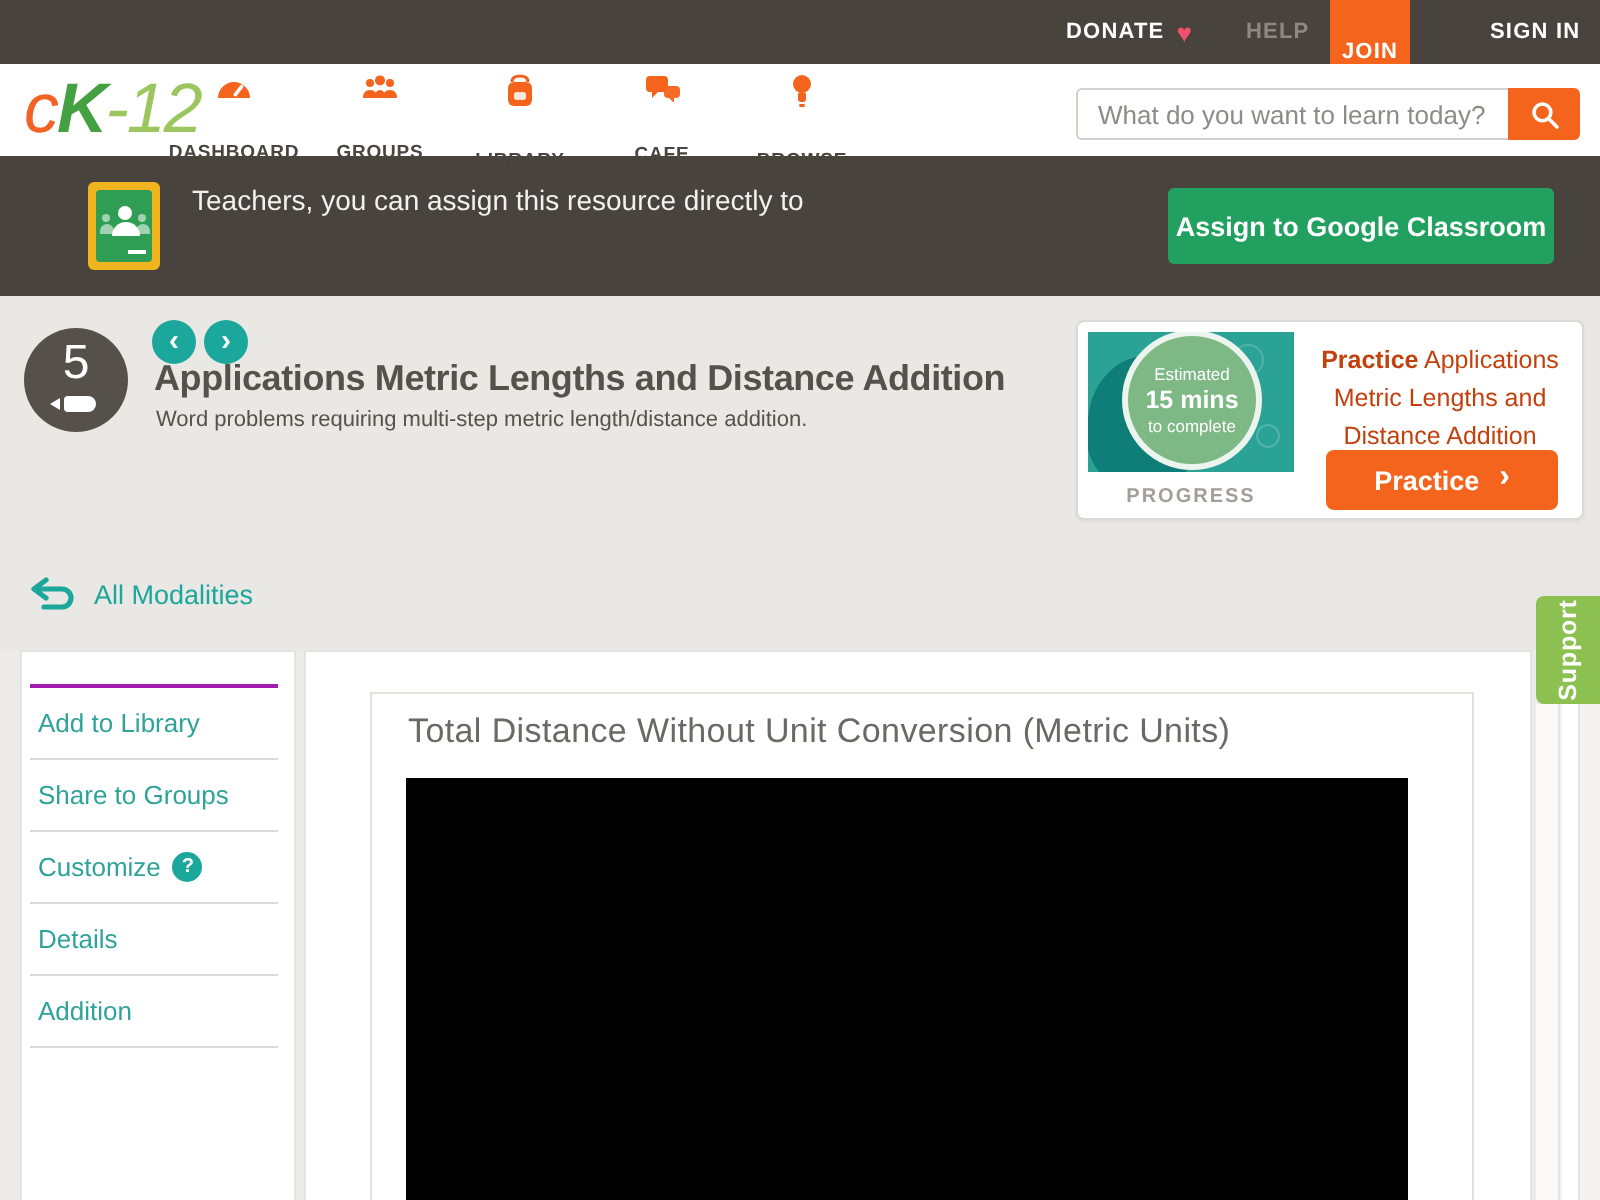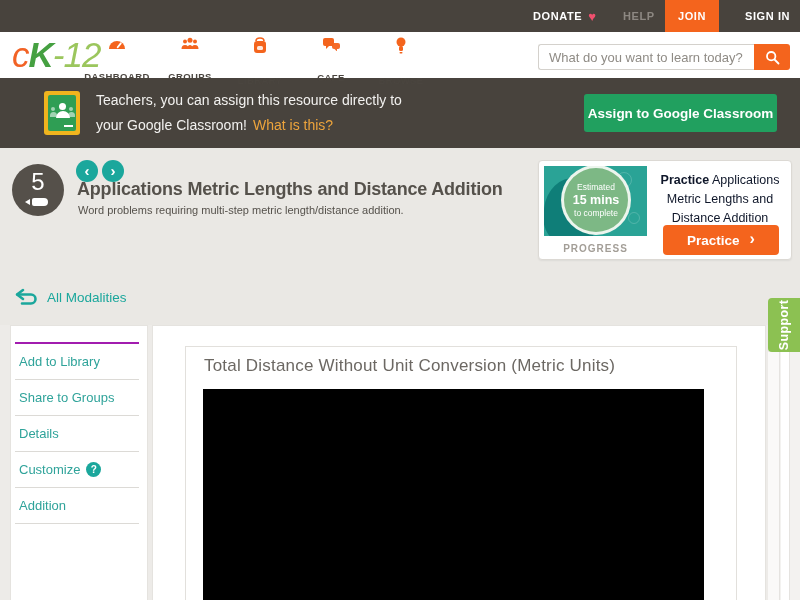--- a/index.html
+++ b/index.html
@@ -8,21 +8,21 @@
     position:relative; width:800px; height:600px; overflow:hidden;
     background:#edebe8; font-family:"Liberation Sans", sans-serif;
     -webkit-font-smoothing:antialiased;
   }
   
   #topbar { position:absolute; left:0; top:0; width:800px; height:32px; background:#48433d; z-index:6; }
   .tb-item { position:absolute; top:0; height:32px; display:flex; align-items:center; font-size:11px; font-weight:bold; letter-spacing:.6px; color:#fff; cursor:pointer; }
   #donate { left:533px; gap:6px; }
   .heart { color:#f0506e; font-size:13px; line-height:1; }
   #help { left:623px; color:#8d8882; }
-  #join { left:665px; width:54px; justify-content:center; background:#f4641d; }
+  #join { left:665px; width:40px; justify-content:center; background:#f4641d;align-items:flex-end; }
   #signin { left:745px; }
   
   #navbar { position:absolute; left:0; top:32px; width:800px; height:46px; background:#fff; z-index:5; }
   #logo { position:absolute; left:12px; top:1px; font-size:35px; letter-spacing:-1px; line-height:44px; cursor:pointer;font-style:italic; }
   #logo .l1 { color:#f26225; }
   #logo .l2 { color:#45a041; font-weight:bold; }
   #logo .l3 { color:#9bc65d; }
   .nav-item { position:absolute; top:5px; width:80px; height:40px; display:flex; flex-direction:column; align-items:center; justify-content:flex-start; gap:21px; cursor:pointer; }
   .nav-item .ni-icon { height:17px; display:flex; align-items:flex-end; }
   .nav-item .ni-label { font-size:9.5px; font-weight:bold; letter-spacing:.4px; color:#4a453f; }
@@ -59,21 +59,21 @@
   #practice-card { position:absolute; left:538px; top:12px; width:254px; height:100px; background:#fff; border:1px solid #dcd9d4; border-radius:4px; box-shadow:0 1px 2px rgba(0,0,0,.06); }
   #pc-image { position:absolute; left:5px; top:5px; width:103px; height:70px; background:#2aa396; overflow:hidden; }
   #pc-head { position:absolute; left:0px; top:12px; width:56px; height:66px; background:#0f7e78; border-radius:50% 50% 40% 40%; transform:rotate(6deg); }
   .deco { position:absolute; border:1px solid rgba(255,255,255,.18); border-radius:50%; }
   #deco1 { left:72px; top:6px; width:16px; height:16px; }
   #deco2 { left:84px; top:46px; width:12px; height:12px; }
   #estimate-circle { position:absolute; left:17px; top:-1px; width:70px; height:70px; border-radius:50%; background:#7db885; border:3px solid rgba(255,255,255,.85); display:flex; flex-direction:column; align-items:center; justify-content:center; color:#fff; text-align:center; line-height:1.2; }
   #estimate-circle .e1 { font-size:8.5px; }
   #estimate-circle .e2 { font-size:12.5px; font-weight:bold; }
   #pc-progress { position:absolute; left:5px; top:82px; width:103px; text-align:center; font-size:10px; font-weight:bold; letter-spacing:1px; color:#a39e97; }
-  #pc-text { position:absolute; left:113px; top:10px; width:136px; text-align:center; font-size:12.5px; line-height:1.5; color:#0f172a; }
+  #pc-text { position:absolute; left:113px; top:10px; width:136px; text-align:center; font-size:12.5px; line-height:1.5; color:#c2410c; }
   #pc-text .ptb { font-weight:bold; }
   #practice-btn { position:absolute; left:124px; top:64px; width:116px; height:30px; background:#f4641d; border:none; border-radius:4px; color:#fff; font-size:13.5px; font-weight:bold; font-family:"Liberation Sans", sans-serif; display:flex; align-items:center; justify-content:center; gap:10px; cursor:pointer; }
   #practice-btn .arr { font-size:16px; line-height:1; margin-top:-2px; }
   
   #all-modalities { position:absolute; left:14px; top:140px; display:flex; align-items:center; gap:9px; cursor:pointer; }
   #all-modalities .am-label { font-size:13.5px; color:#1ba79c; }
   
   #content { position:absolute; left:0; top:325px; width:800px; height:275px; }
   #sidebar { position:absolute; left:10px; top:0; width:138px; height:276px; background:#fff; border:1px solid #e5e3df; border-bottom:none; }
   #sidebar-list { position:absolute; left:4px; right:8px; top:16px; border-top:2px solid #a21caf; }
@@ -193,23 +193,20 @@
           <div class="side-body" style="left:1.5px;"></div>
         <div class="side-dot" style="right:3px;"></div>
           <div class="side-body" style="right:1.5px;"></div>
         <div class="person-head"></div>
         <div class="person-body"></div>
         <div class="board-dash"></div>
       </div>
     </div>
     <div id="banner-text">
       <div>Teachers, you can assign this resource directly to</div>
-      <div>
-        <span>your Google Classroom!</span><span id="banner-link">What is this?</span>
-      </div>
     </div>
     <button id="assign-btn">Assign to Google Classroom</button>
   </div>
 
   <div id="hero">
     <div id="level-badge">
       <div id="level-num">5</div>
       <div id="pencil">
           <div class="tip"></div>
           <div class="body"></div>
@@ -255,25 +252,25 @@
   <div id="content">
     <div id="sidebar">
       <div id="sidebar-list">
         <div class="sb-item">
           <span>Add to Library</span>
         </div>
         <div class="sb-item">
           <span>Share to Groups</span>
         </div>
         <div class="sb-item">
-          <span>Details</span>
-        </div>
-        <div class="sb-item">
           <span>Customize</span>
           <span class="q-badge">?</span>
+        </div>
+        <div class="sb-item">
+          <span>Details</span>
         </div>
         <div class="sb-item">
           <span>Addition</span>
         </div>
       </div>
     </div>
 
     <div id="main-panel">
       <div id="inner-box">
         <div id="modality-heading">Total Distance Without Unit Conversion (Metric Units)</div>

